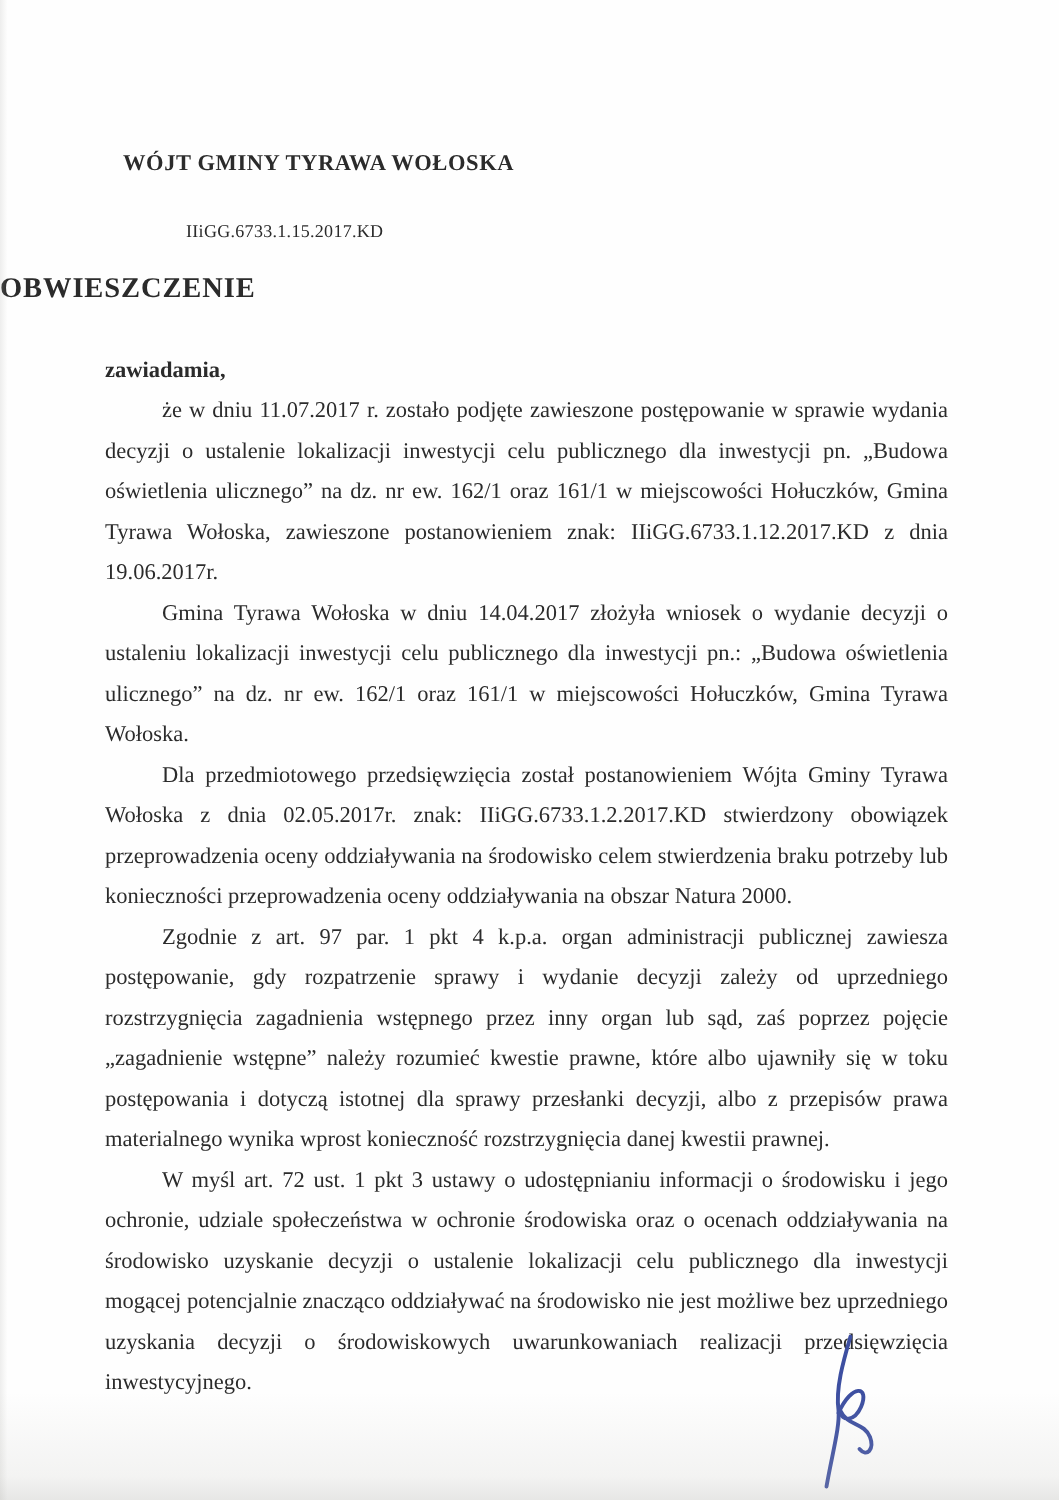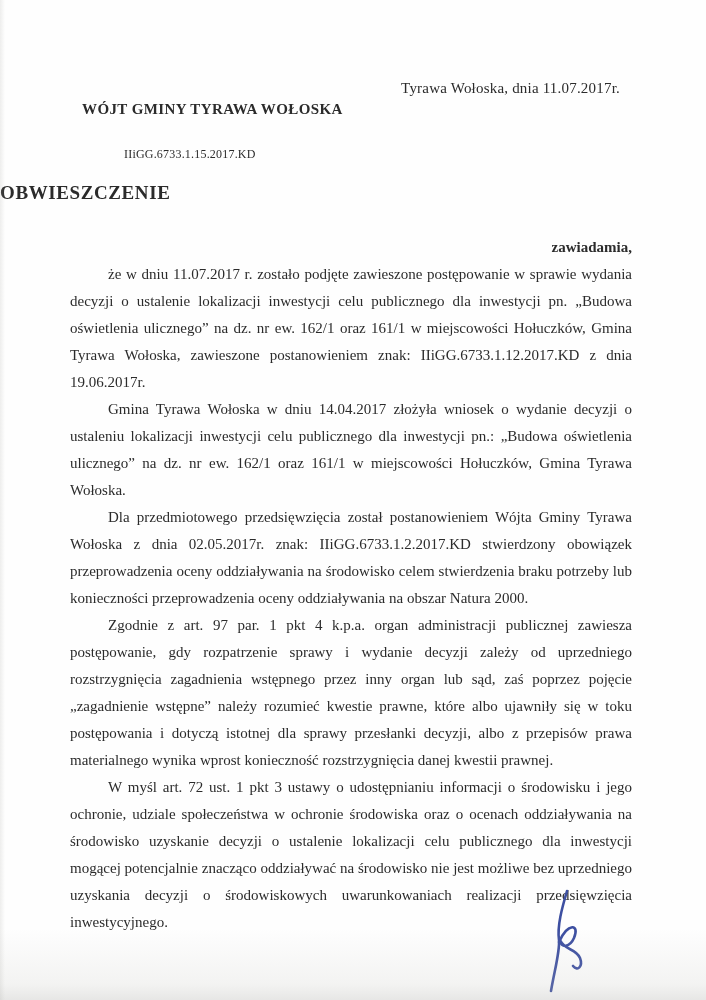--- a/index.html
+++ b/index.html
@@ -84,41 +84,40 @@
     width: 562px;
     font-size: 15px;
     line-height: 27px;
     text-align: justify;
   }
   .body-text p {
     margin: 0;
     text-indent: 38px;
   }
   .announce-line {
-    text-align: right;
+    text-align: left;
     text-indent: 0 !important;
     font-weight: bold;
   }
   .bold { font-weight: bold; }
 
   .signature {
     position: absolute;
     left: 534px;
     top: 888px;
     width: 64px;
     height: 108px;
   }
   .signature svg { display: block; width: 100%; height: 100%; }
 </style>
 </head>
 <body>
 
 <div class="page">
 
-  <div class="date-line">Tyrawa Wołoska, dnia 11.07.2017r.</div>
 
   <div class="sender-name">WÓJT GMINY TYRAWA WOŁOSKA</div>
 
 
   <div class="case-number">IIiGG.6733.1.15.2017.KD</div>
 
   <div class="doc-title">OBWIESZCZENIE</div>
 
   <div class="body-text">
 

